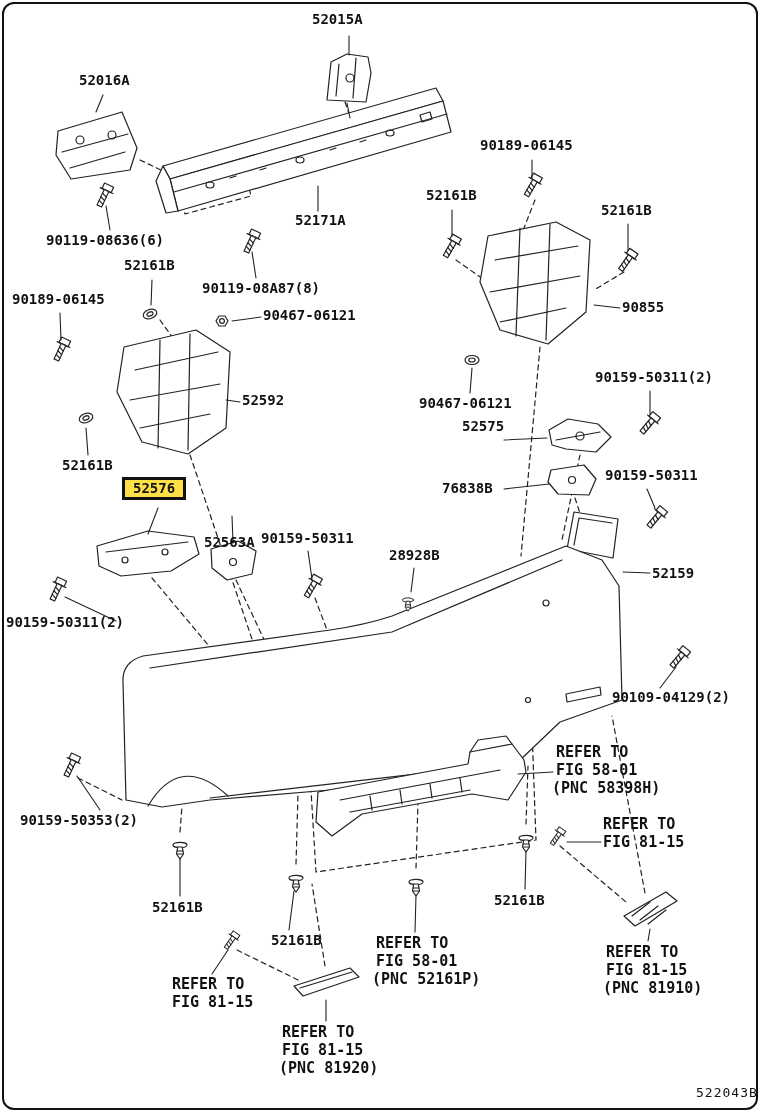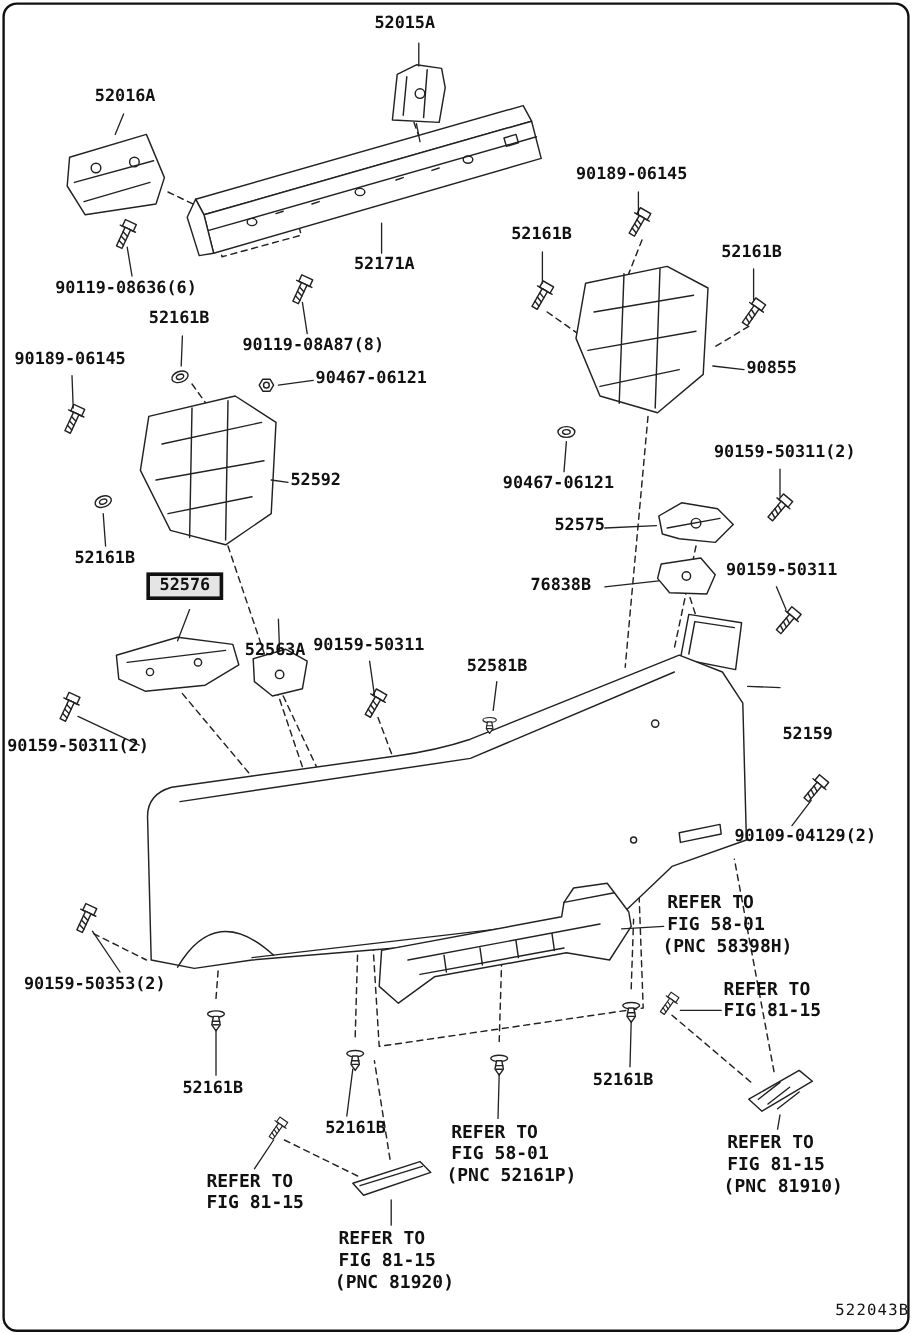--- a/index.html
+++ b/index.html
@@ -4,21 +4,21 @@
 <style>
   * { margin:0; padding:0; box-sizing:border-box; }
   html,body { width:760px; height:1112px; background:#ffffff;
     font-family:"DejaVu Sans Mono", monospace; position:relative; overflow:hidden; }
   .sheet { position:absolute; inset:0; }
   .frame { position:absolute; inset:2px; border:2px solid #111; border-radius:12px; pointer-events:none; }
   svg.art { position:absolute; left:0; top:0; }
   .lbl { position:absolute; font-weight:700; font-size:14px; color:#111;
     white-space:nowrap; line-height:1.05; }
   .refer { font-size:15px; }
-  .boxed { border:3px solid #111; padding:1px 8px; background:#e5e5e5; }
+  .boxed { border:3px solid #111; padding:1px 8px; background:#fde047; }
   .code { font-size:13px; font-weight:500; letter-spacing:1px; }
 </style>
 </head>
 <body>
 
 <div class="sheet">
 
   <svg class="art" width="760" height="1112" viewBox="0 0 760 1112" fill="none" stroke="#222" stroke-width="1.2" stroke-linejoin="round" stroke-linecap="round">
     <defs>
       <g id="bolt">
@@ -184,29 +184,29 @@
     <div class="lbl" style="left: 46px; top: 233px;">90119-08636(6)</div>
     <div class="lbl" style="left: 295px; top: 213px;">52171A</div>
     <div class="lbl" style="left: 124px; top: 258px;">52161B</div>
     <div class="lbl" style="left: 202px; top: 281px;">90119-08A87(8)</div>
     <div class="lbl" style="left: 12px; top: 292px;">90189-06145</div>
     <div class="lbl" style="left: 263px; top: 308px;">90467-06121</div>
     <div class="lbl" style="left: 622px; top: 300px;">90855</div>
     <div class="lbl" style="left: 595px; top: 370px;">90159-50311(2)</div>
     <div class="lbl" style="left: 242px; top: 393px;">52592</div>
     <div class="lbl" style="left: 419px; top: 396px;">90467-06121</div>
-    <div class="lbl" style="left: 462px; top: 431px;">52575</div>
+    <div class="lbl" style="left: 462px; top: 419px;">52575</div>
     <div class="lbl" style="left: 62px; top: 458px;">52161B</div>
     <div class="lbl" style="left: 442px; top: 481px;">76838B</div>
     <div class="lbl" style="left: 605px; top: 468px;">90159-50311</div>
     <div class="lbl boxed" style="left: 122px; top: 477px;">52576</div>
     <div class="lbl" style="left: 204px; top: 496px; margin-top: 39px;">52563A</div>
     <div class="lbl" style="left: 261px; top: 531px;">90159-50311</div>
-    <div class="lbl" style="left: 389px; top: 548px;">52581B</div>
-    <div class="lbl" style="left: 652px; top: 566px; margin-top: 39px;">52159</div>
+    <div class="lbl" style="left: 389px; top: 548px;">28928B</div>
+    <div class="lbl" style="left: 652px; top: 566px;">52159</div>
     <div class="lbl" style="left: 6px; top: 615px;">90159-50311(2)</div>
     <div class="lbl" style="left: 612px; top: 690px;">90109-04129(2)</div>
     <div class="lbl refer" style="left: 556px; top: 745px;">REFER TO</div>
     <div class="lbl refer" style="left: 556px; top: 763px;">FIG 58-01</div>
     <div class="lbl refer" style="left: 552px; top: 781px;">(PNC 58398H)</div>
     <div class="lbl" style="left: 20px; top: 813px;">90159-50353(2)</div>
     <div class="lbl refer" style="left: 603px; top: 817px;">REFER TO</div>
     <div class="lbl refer" style="left: 603px; top: 835px;">FIG 81-15</div>
     <div class="lbl" style="left: 152px; top: 900px;">52161B</div>
     <div class="lbl" style="left: 494px; top: 893px;">52161B</div>

